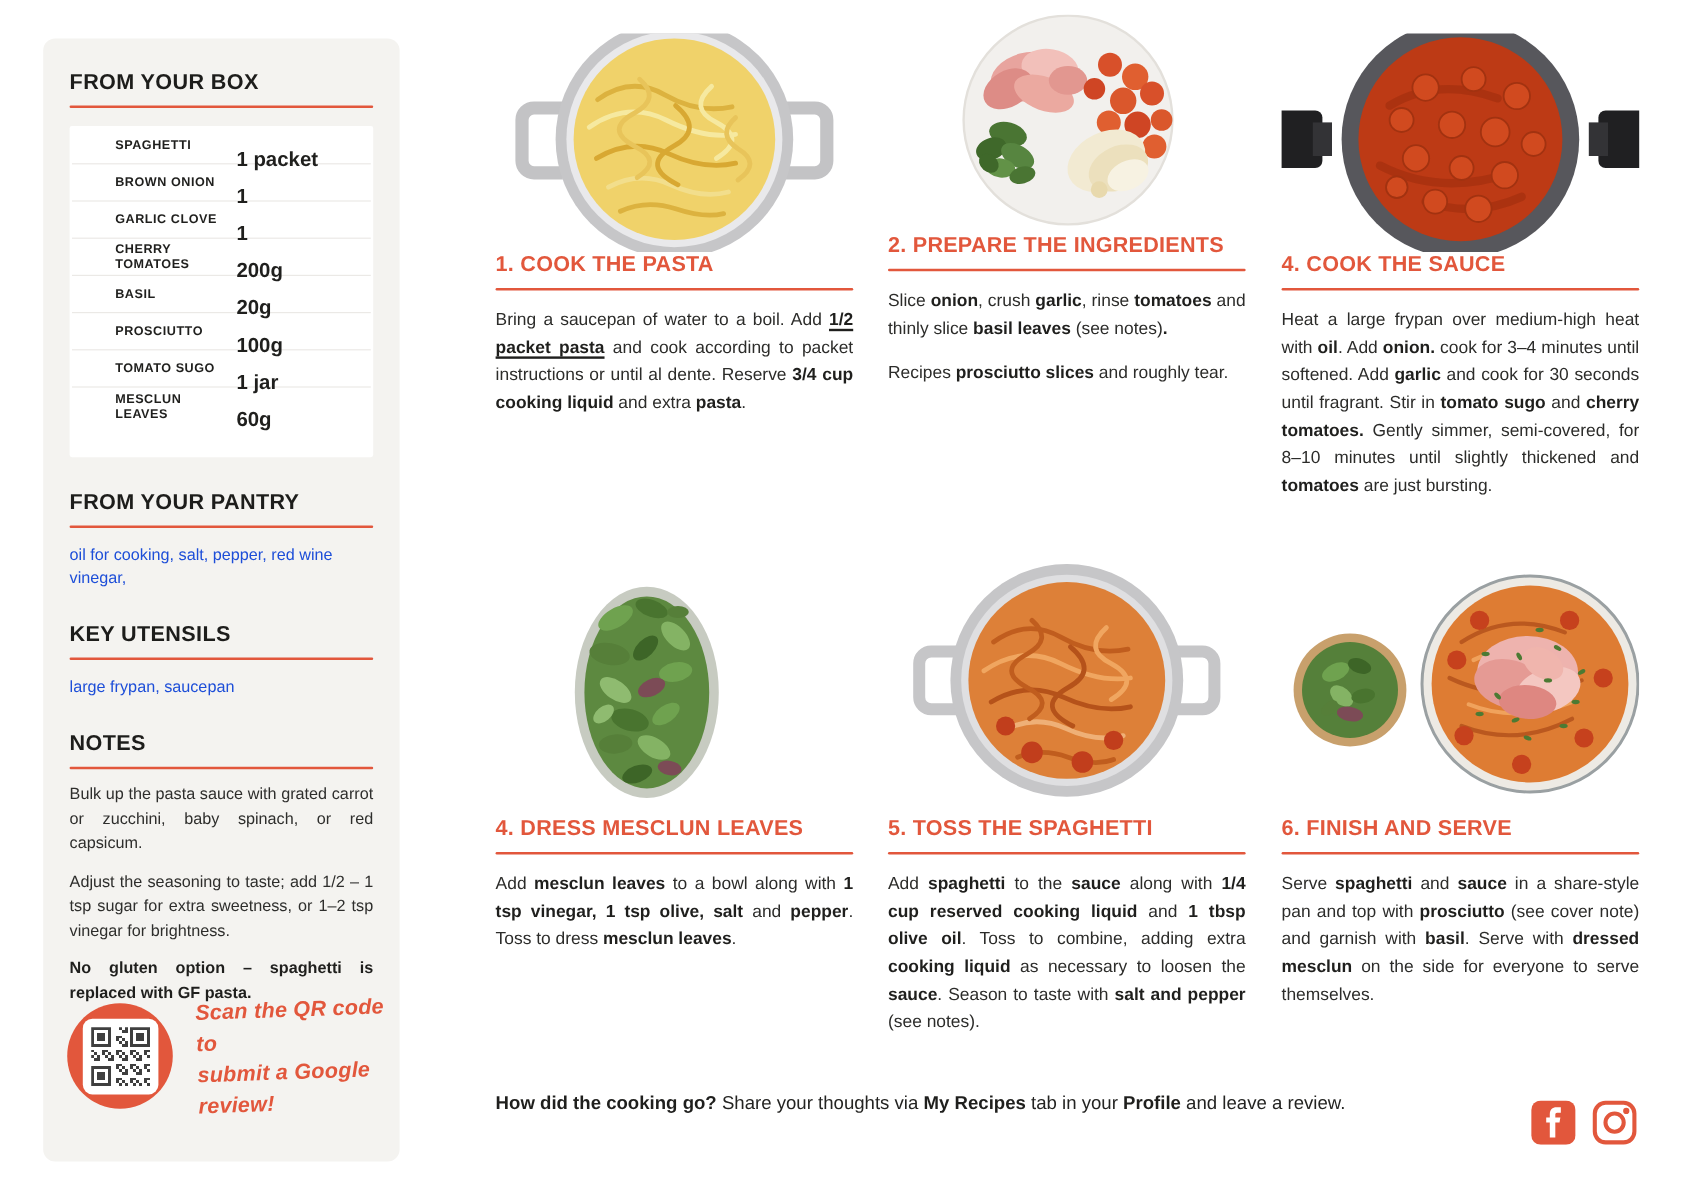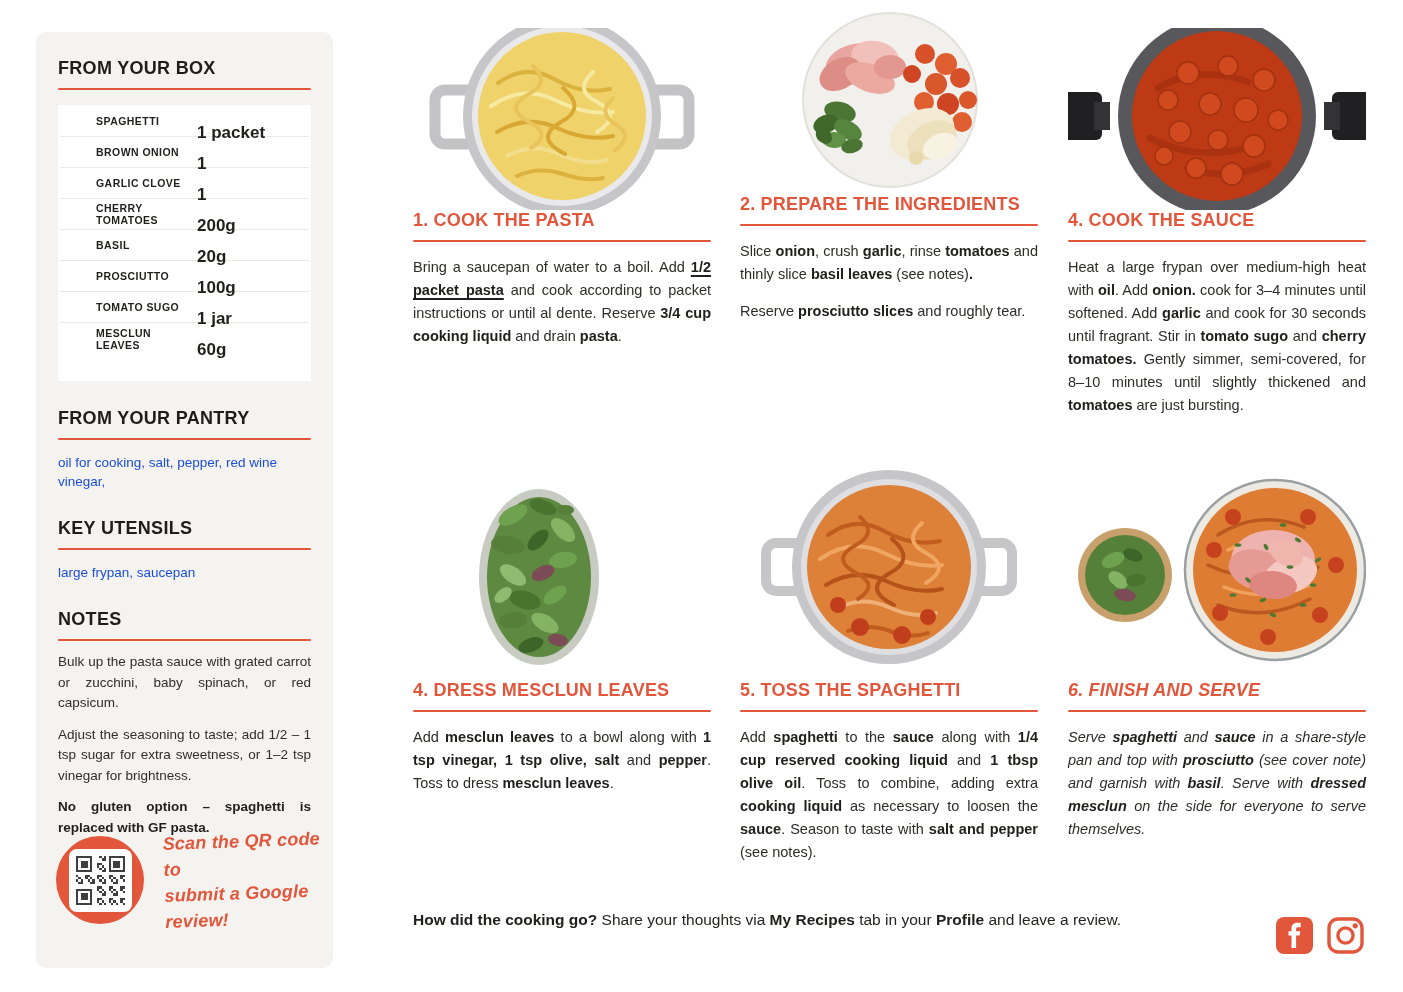--- a/index.html
+++ b/index.html
@@ -24,21 +24,21 @@
   .qr-circle{width:88px; height:88px; border-radius:50%; background:var(--accent);
     display:flex; align-items:center; justify-content:center; flex:0 0 auto;}
   .qr-box{width:63px; height:63px; background:#fff; border-radius:8px;
     display:flex; align-items:center; justify-content:center;}
   .qr-caption{color:var(--accent); font-size:18px; line-height:26px; font-style:italic;
     font-weight:600; transform:rotate(-2deg); letter-spacing:.2px;}
 
   
   .step{position:absolute; width:298px;}
   .s1{left:413px; top:28px;} .s2{left:740px; top:12px;} .s3{left:1068px; top:28px;}
-  .s4{left:413px; top:455px;} .s5{left:740px; top:455px;} .s6{left:1068px; top:455px;font-style:italic;}
+  .s4{left:413px; top:455px;} .s5{left:740px; top:455px;} .s6{left:1068px; top:455px;}
   .photo{display:block; width:298px;}
   .step-title{margin-top:0; font-size:18px; font-weight:700; color:var(--accent);
     letter-spacing:.2px; white-space:nowrap;}
   .step-rule{height:2px; background:var(--accent); margin-top:9px; border-radius:1px;}
   .step p{margin-top:14px; font-size:14.5px; line-height:23px; text-align:justify; color:var(--body);}
 
   .b{font-weight:700; color:#1f1f1d;}
   .u{text-decoration:underline; text-decoration-thickness:1.5px; text-underline-offset:3px;}
   .o{color:var(--accent); font-weight:700;}
 
@@ -231,21 +231,21 @@
         <path d="M94,128 q26,-14 52,-2 t48,6" stroke="#f2de8c"></path>
         <path d="M104,148 q22,-10 46,-2 t40,4" stroke="#dcb23f"></path>
         <path d="M120,38 q18,16 -4,28 q-26,14 0,28 q24,12 2,26" stroke="#e8c45a"></path>
         <path d="M180,44 q-20,18 4,30 q26,14 0,30" stroke="#f6e9a0"></path>
         <path d="M150,60 q24,20 -2,34 q-28,16 4,32" stroke="#d8a832"></path>
         <path d="M200,70 q-16,14 2,26 q20,12 0,26" stroke="#e8c45a"></path>
       </g>
     </svg>
     <h3 class="step-title">1. COOK THE PASTA</h3>
     <div class="step-rule"></div>
-    <p><span>Bring a saucepan of water to a boil. Add </span><span class="b u">1/2 packet pasta</span><span> and cook according to packet instructions or until al dente. Reserve </span><span class="b">3/4 cup cooking liquid</span><span> and drain </span><span class="b">pasta</span><span>.</span></p>
+    <p><span>Bring a saucepan of water to a boil. Add </span><span class="b u">1/2 packet pasta</span><span> and cook according to packet instructions or until al dente. Reserve </span><span class="b">3/4 cup cooking liquid</span><span> and extra </span><span class="b">pasta</span><span>.</span></p>
   </section>
 
   <section class="step s2">
     <svg class="photo" height="182" viewBox="0 0 298 182">
       <circle cx="150" cy="88" r="87" fill="#f2f0ed" stroke="#e3e0db" stroke-width="2"></circle>
       <g>
         <ellipse cx="115" cy="52" rx="30" ry="20" fill="#e8a49e" transform="rotate(-15 115 52)"></ellipse>
         <ellipse cx="135" cy="45" rx="24" ry="16" fill="#f2c0ba" transform="rotate(10 135 45)"></ellipse>
         <ellipse cx="100" cy="62" rx="22" ry="15" fill="#dd8c86" transform="rotate(-30 100 62)"></ellipse>
         <ellipse cx="130" cy="66" rx="26" ry="14" fill="#eba9a0" transform="rotate(20 130 66)"></ellipse>
@@ -274,21 +274,21 @@
       <g>
         <ellipse cx="182" cy="122" rx="34" ry="24" fill="#f2ead2" transform="rotate(-25 182 122)"></ellipse>
         <ellipse cx="192" cy="128" rx="26" ry="18" fill="#ece0bd" transform="rotate(-25 192 128)"></ellipse>
         <ellipse cx="200" cy="134" rx="18" ry="12" fill="#f7f2e2" transform="rotate(-25 200 134)"></ellipse>
         <circle cx="176" cy="146" r="7" fill="#e8d9ad"></circle>
       </g>
     </svg>
     <h3 class="step-title">2. PREPARE THE INGREDIENTS</h3>
     <div class="step-rule"></div>
     <p><span>Slice </span><span class="b">onion</span><span>, crush </span><span class="b">garlic</span><span>, rinse </span><span class="b">tomatoes</span><span> and thinly slice </span><span class="b">basil leaves</span><span> (see notes)</span><span class="b">.</span></p>
-    <p><span>Reserve </span><span class="b">prosciutto slices</span><span> and roughly tear.</span></p>
+    <p><span>Recipes </span><span class="b">prosciutto slices</span><span> and roughly tear.</span></p>
   </section>
 
   <section class="step s3">
     <svg class="photo" height="182" viewBox="0 0 298 182">
       <rect x="-8" y="64" width="42" height="48" rx="6" fill="#202022"></rect>
       <rect x="26" y="74" width="16" height="28" fill="#333336"></rect>
       <rect x="264" y="64" width="42" height="48" rx="6" fill="#202022"></rect>
       <rect x="256" y="74" width="16" height="28" fill="#333336"></rect>
       <circle cx="149" cy="88" r="99" fill="#57575c"></circle>
       <circle cx="149" cy="88" r="85" fill="#bd3a15"></circle>

